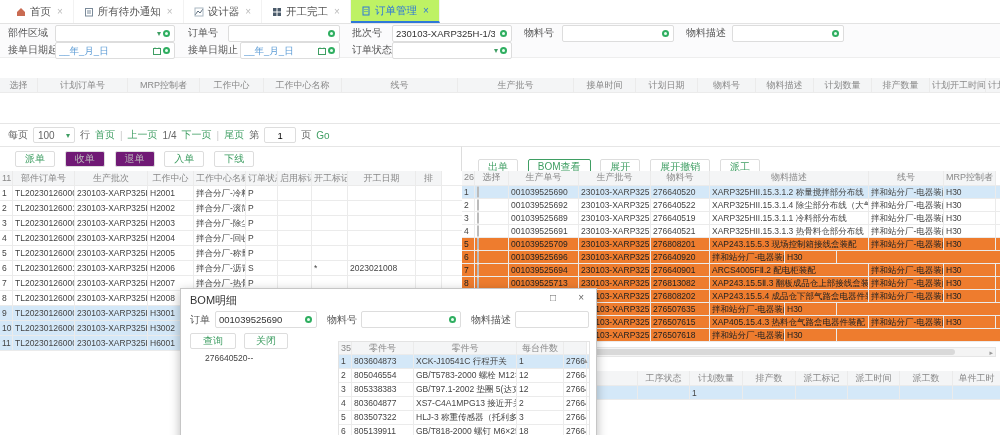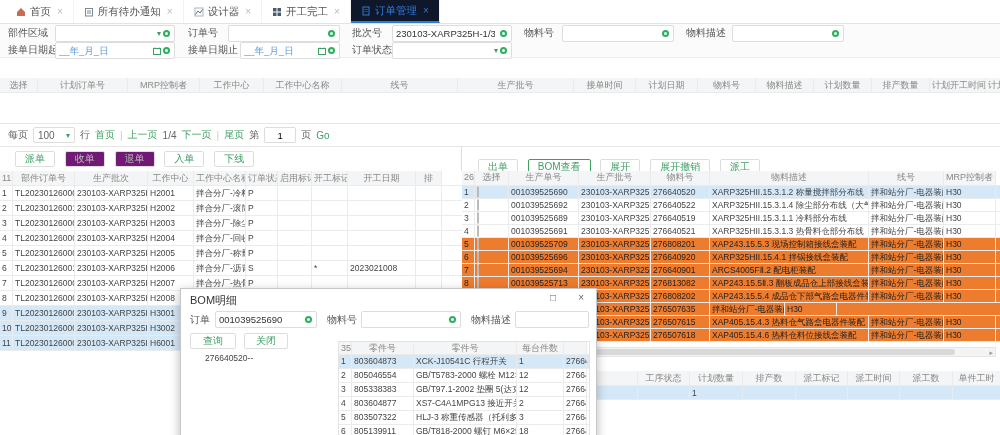--- a/index.html
+++ b/index.html
@@ -4,21 +4,21 @@
 <style>
   *{box-sizing:border-box;margin:0;padding:0}
   body{background:#888}
   .screen{position:relative;width:1000px;height:435px;overflow:hidden;background:#fff;
     font-family:"Liberation Sans",sans-serif;font-size:10px;color:#333}
   .abs{position:absolute}
   
   .tabbar{display:flex;align-items:stretch;height:24px;border-bottom:1px solid #e3e3e3;background:#fff;padding-left:6px}
   .tab{display:flex;align-items:center;gap:4px;padding:0 10px;font-size:10.5px;color:#555;cursor:pointer;border-right:1px solid #f2f2f2}
   .tab .tx{color:#bbb;margin-left:2px;font-size:10px}
-  .tab.active{color:#2f78d8;border-bottom:2px solid #2f78d8;background:#0f172a}
+  .tab.active{color:#2f78d8;border-bottom:2px solid #2f78d8;background:#bef264}
   .tab svg{flex:none}
   
   .filters{background:#fbfbfc;border-bottom:1px solid #eee}
   .flabel{position:absolute;height:16px;line-height:16px;color:#555}
   .ctrl{position:absolute;display:flex;align-items:center;height:17px;border:1px solid #ddd;border-radius:2px;background:#fff}
   .ctrl input{flex:1;min-width:0;border:0;outline:none;height:13px;font-size:9.5px;font-family:"Liberation Sans",sans-serif;color:#333;padding:0 3px;background:transparent}
   .ctrl input::placeholder{color:#5b9bd5}
   .gdot{width:7px;height:7px;border-radius:50%;background:#2fae60;flex:none;margin:0 4px 0 2px;position:relative}
   .gdot:after{content:"";position:absolute;left:2px;top:2px;width:3px;height:3px;border-radius:50%;background:#eafff2}
   .caret{color:#3f9e63;font-size:8px;flex:none;margin-left:auto}
@@ -458,21 +458,20 @@
             <span class="cell rt-c6">拌和站分厂-电器装配工段</span>
             <span class="cell rt-c7">H30</span>
           </div>
 
           <div class="trow orange">
             <span class="cell rt-c0">6</span>
             <span class="cell rt-c1"><span class="cb"></span></span>
             <span class="cell rt-c2">001039525696</span>
             <span class="cell rt-c3">230103-XARP325H-1/3</span>
             <span class="cell rt-c4">276640920</span>
-            <span class="cell rt-c5">XARP325HII.15.4.1 拌锅接线盒装配</span>
             <span class="cell rt-c6">拌和站分厂-电器装配工段</span>
             <span class="cell rt-c7">H30</span>
           </div>
 
           <div class="trow orange">
             <span class="cell rt-c0">7</span>
             <span class="cell rt-c1"><span class="cb"></span></span>
             <span class="cell rt-c2">001039525694</span>
             <span class="cell rt-c3">230103-XARP325H-1/3</span>
             <span class="cell rt-c4">276640901</span>
@@ -523,21 +522,20 @@
             <span class="cell rt-c6">拌和站分厂-电器装配工段</span>
             <span class="cell rt-c7">H30</span>
           </div>
 
           <div class="trow orange">
             <span class="cell rt-c0">12</span>
             <span class="cell rt-c1"><span class="cb"></span></span>
             <span class="cell rt-c2"></span>
             <span class="cell rt-c3">230103-XARP325H-1/3</span>
             <span class="cell rt-c4">276507618</span>
-            <span class="cell rt-c5">XAP405.15.4.6 热料仓料位接线盒装配</span>
             <span class="cell rt-c6">拌和站分厂-电器装配工段</span>
             <span class="cell rt-c7">H30</span>
           </div>
         </div>
     </div>
 
     <div class="scrollbar" style="left:2px;top:200px;width:532px">
       <span class="thumb" style="left:2px;width:488px"></span>
       <span class="sarrow" style="right:2px">▸</span>
     </div>

